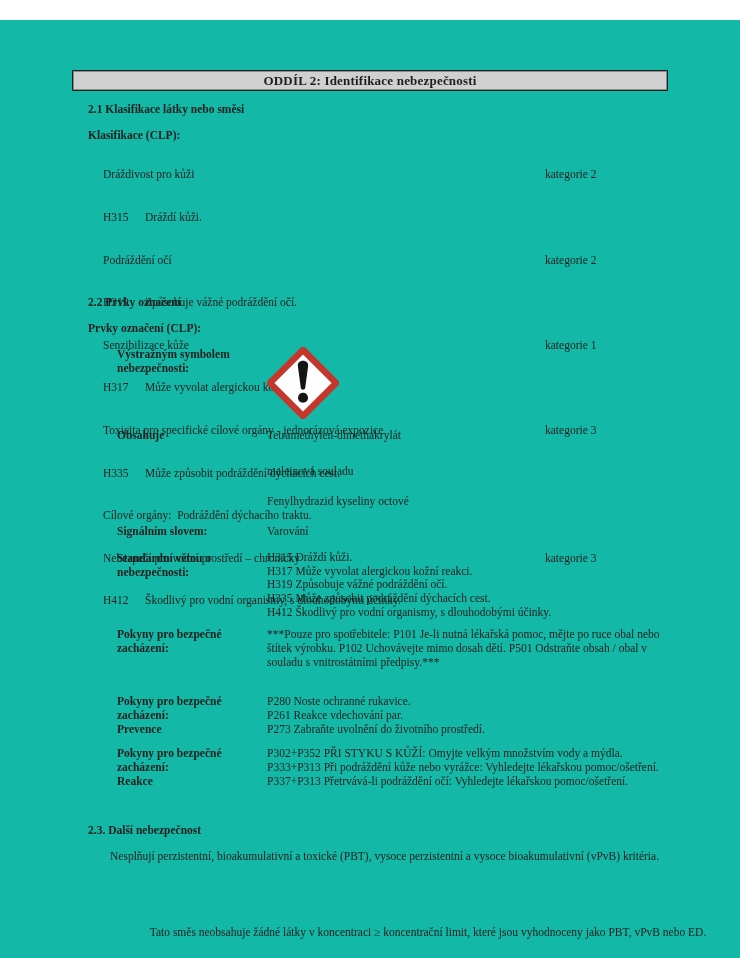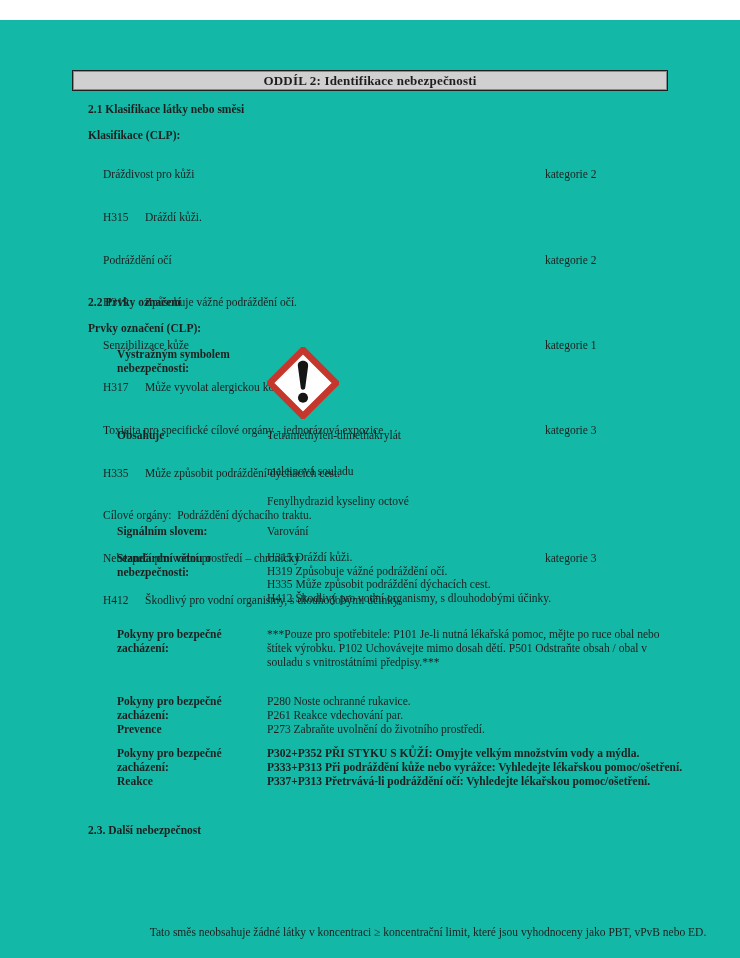--- a/index.html
+++ b/index.html
@@ -85,20 +85,21 @@
 
   <div class="abs b label-col" style="top:504px;">Signálním slovem:</div>
   <div class="abs value-col" style="top:504px;">Varování</div>
 
   <div class="abs b label-col" style="top:531px;">
     <div>Standardní větou o</div>
     <div>nebezpečnosti:</div>
   </div>
   <div class="abs value-col" style="top:531px;line-height:13.7px;">
     <div>H315 Dráždí kůži.</div>
+    <div>H317 Může vyvolat alergickou kožní reakci.</div>
     <div>H319 Způsobuje vážné podráždění očí.</div>
     <div>H335 Může způsobit podráždění dýchacích cest.</div>
     <div>H412 Škodlivý pro vodní organismy, s dlouhodobými účinky.</div>
   </div>
 
   <div class="abs b label-col" style="top:607px;">
     <div>Pokyny pro bezpečné</div>
     <div>zacházení:</div>
   </div>
   <div class="abs value-col wrapped" style="top:607px;">***Pouze pro spotřebitele: P101 Je-li nutná lékařská pomoc, mějte po ruce obal nebo štítek výrobku. P102 Uchovávejte mimo dosah dětí. P501 Odstraňte obsah / obal v souladu s vnitrostátními předpisy.***</div>
@@ -112,24 +113,25 @@
     <div>P280 Noste ochranné rukavice.</div>
     <div>P261 Reakce vdechování par.</div>
     <div>P273 Zabraňte uvolnění do životního prostředí.</div>
   </div>
 
   <div class="abs b label-col" style="top:726px;">
     <div>Pokyny pro bezpečné</div>
     <div>zacházení:</div>
     <div>Reakce</div>
   </div>
-  <div class="abs value-col" style="top:726px;width:450px;font-weight:bold;">
+  <div class="abs value-col" style="top:726px;width:450px;">
     <div>P302+P352 PŘI STYKU S KŮŽÍ: Omyjte velkým množstvím vody a mýdla.</div>
     <div>P333+P313 Při podráždění kůže nebo vyrážce: Vyhledejte lékařskou pomoc/ošetření.</div>
     <div>P337+P313 Přetrvává-li podráždění očí: Vyhledejte lékařskou pomoc/ošetření.</div>
   </div>
 
   <div class="abs b" style="left:88px;top:803px;">2.3. Další nebezpečnost</div>
   <div class="abs" style="left:110px;top:829px;width:600px;">
+    <div>Nesplňují perzistentní, bioakumulativní a toxické (PBT), vysoce perzistentní a vysoce bioakumulativní (vPvB) kritéria.</div>
   </div>
   <div class="abs" style="left:118px;top:905px;width:620px;text-align:center;">Tato směs neobsahuje žádné látky v koncentraci ≥ koncentrační limit, které jsou vyhodnoceny jako PBT, vPvB nebo ED.</div>
 
 </div>
 
 </body></html>

